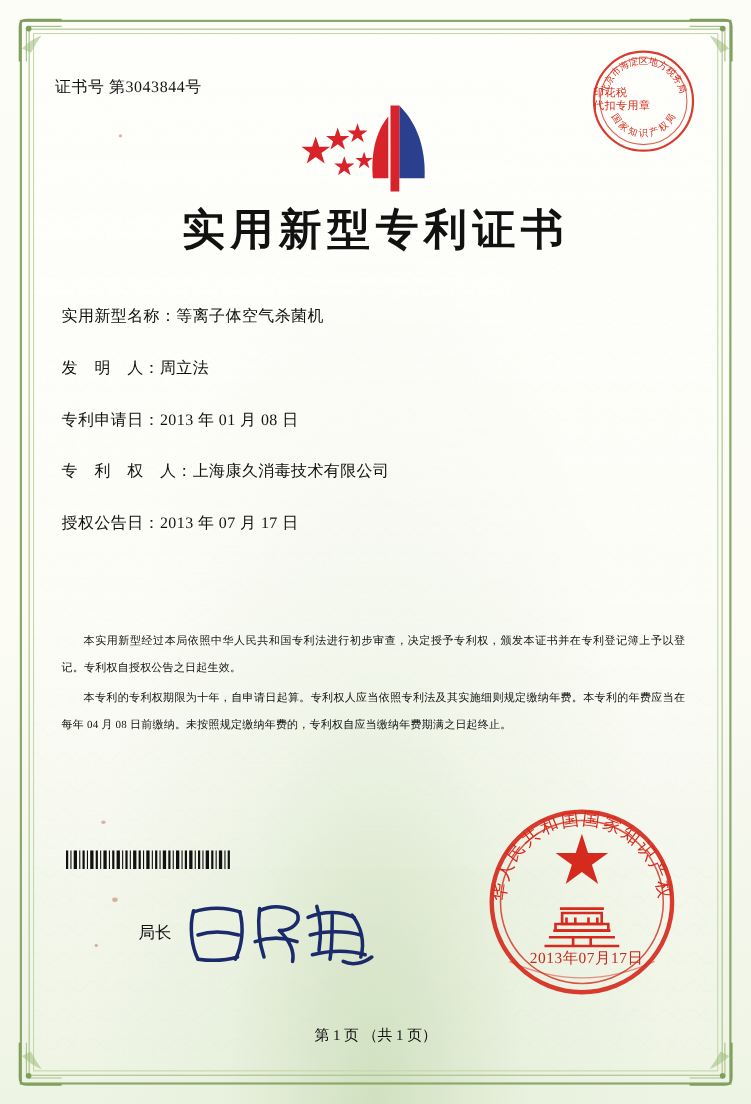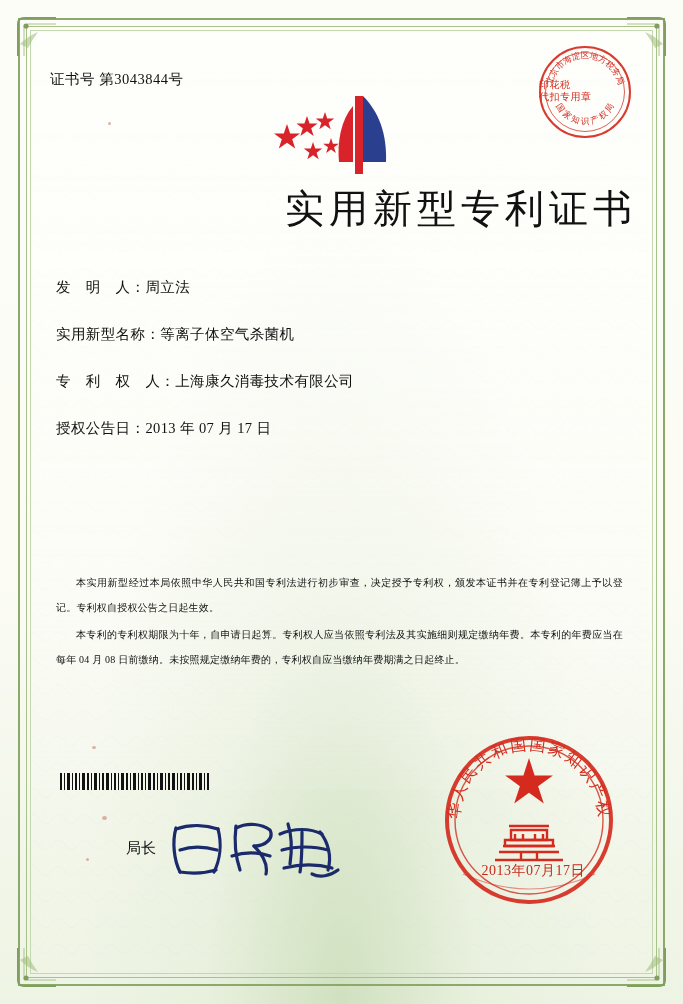--- a/index.html
+++ b/index.html
@@ -133,23 +133,23 @@
     top: 44px;
     transform: translateX(-50%);
     width: 150px;
     height: 90px;
   }
 
   .doc-title {
     position: absolute;
     left: 0; right: 0;
     top: 136px;
-    text-align: right;
+    text-align: center;
     font-size: 39px;
-    font-weight: normal;
+    font-weight: bold;
     letter-spacing: 5px;
     color: #111;
     font-family: "Liberation Serif", "DejaVu Serif", serif;
   }
 
   .fields {
     position: absolute;
     left: 10px;
     top: 232px;
     right: 10px;
@@ -340,24 +340,27 @@
           <polygon points="46,52 48.2,58.6 55.2,58.6 49.6,62.7 51.7,69.3 46,65.2 40.3,69.3 42.4,62.7 36.8,58.6 43.8,58.6"></polygon>
           <polygon points="64,48 65.9,53.7 71.9,53.7 67.0,57.2 68.9,62.9 64,59.4 59.1,62.9 61.0,57.2 56.1,53.7 62.1,53.7"></polygon>
         </g>
       </svg>
     </div>
 
     <div class="doc-title">实用新型专利证书</div>
 
     <div class="fields">
       <div class="field">
+        <span class="lbl">实用新型名称：</span><span class="val">等离子体空气杀菌机</span>
+      </div>
+      <div class="field">
         <span class="lbl">发　明　人：</span><span class="val">周立法</span>
       </div>
       <div class="field">
-        <span class="lbl">实用新型名称：</span><span class="val">等离子体空气杀菌机</span>
+        <span class="lbl">专利申请日：</span><span class="val">2013 年 01 月 08 日</span>
       </div>
       <div class="field">
         <span class="lbl">专　利　权　人：</span><span class="val">上海康久消毒技术有限公司</span>
       </div>
       <div class="field">
         <span class="lbl">授权公告日：</span><span class="val">2013 年 07 月 17 日</span>
       </div>
     </div>
 
     <div class="body-text">
@@ -453,19 +456,20 @@
         <path d="M66 92 L106 92"></path>
         <path d="M72 100 L72 106 M80 100 L80 106 M92 100 L92 106 M100 100 L100 106"></path>
         <path d="M78 118 L78 126 M94 118 L94 126"></path>
         <path d="M52 126 L120 126"></path>
       </g>
       <path d="M20 140 Q86 170 152 140" fill="none" stroke="#d52b1e" stroke-width="1.2" opacity="0.5"></path>
     </svg>
 
     <div class="seal-date">2013年07月17日</div>
 
+    <div class="page-no">第 1 页 （共 1 页）</div>
 
     <div class="speck" style="left:62px; top:76px; width:3px; height:3px;"></div>
     <div class="speck" style="left:46px; top:700px; width:4px; height:3px;"></div>
     <div class="speck" style="left:56px; top:770px; width:5px; height:4px;"></div>
     <div class="speck" style="left:40px; top:812px; width:3px; height:3px;"></div>
   </div>
 </div>
 
 </body></html>

